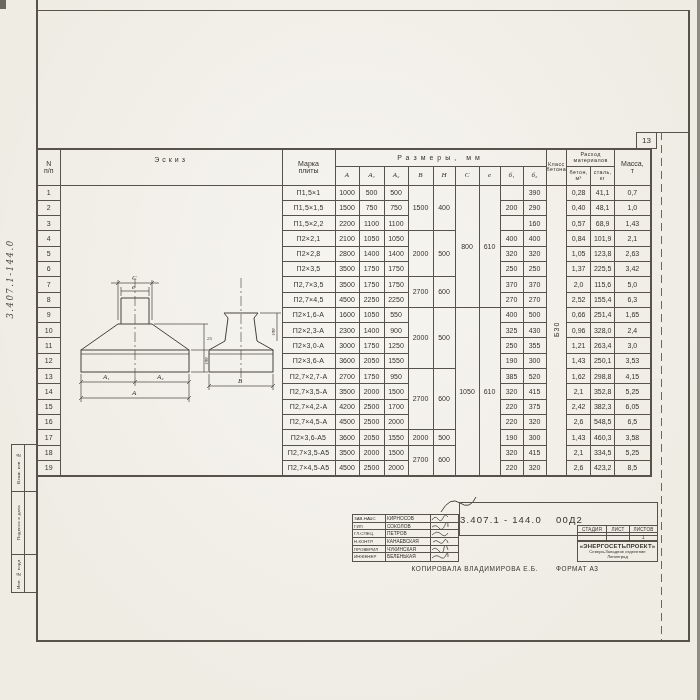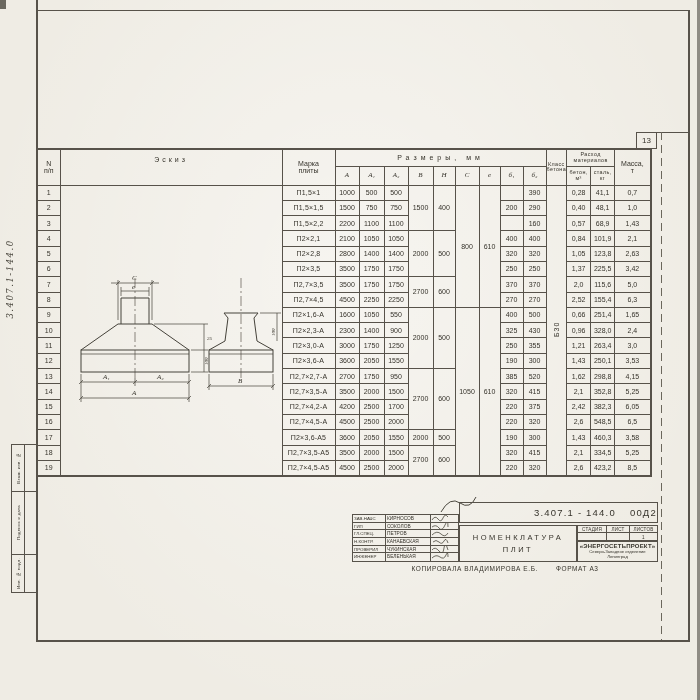--- a/index.html
+++ b/index.html
@@ -45,22 +45,22 @@
   .margin-code{position:absolute;left:-40px;top:272px;width:104px;height:14px;transform:rotate(-90deg);
     font:italic 8.5px "DejaVu Serif",serif;letter-spacing:1.5px;text-align:center;color:#4a473e;}
   .stamps{position:absolute;left:11px;top:444px;width:26px;}
   .stamp{border:1px solid var(--line);box-sizing:border-box;display:flex;}
   .stamp .lab{width:12px;border-right:1px solid var(--line);display:flex;align-items:center;justify-content:center;}
   .stamp .lab span{font-size:4.3px;letter-spacing:.3px;white-space:nowrap;}
   .stamp .blank{flex:1;}
   
   .titleblock{position:absolute;left:352px;top:502px;width:306px;height:60px;font-size:5px;}
   .titleblock *{box-sizing:border-box;}
-  .tb-doc{position:absolute;left:107px;top:0;width:199px;height:21px;border:1.5px solid var(--line);
-    display:flex;align-items:center;justify-content:flex-end;gap:14px;font-size:9.5px;letter-spacing:1.2px;}
+  .tb-doc{position:absolute;left:107px;top:0;width:199px;height:34px;border:1.5px solid var(--line);
+    display:flex;align-items:center;justify-content:flex-start;gap:14px;font-size:9.5px;letter-spacing:1.2px;}
   .tb-names{position:absolute;left:0;top:12px;width:107px;height:48px;border:1px solid var(--line);}
   .tb-nrow{height:7.65px;display:flex;border-bottom:1px solid var(--line);}
   .tb-nrow:last-child{border-bottom:none;}
   .tb-role{width:33px;border-right:1px solid var(--line);font-size:4.4px;padding-left:1px;
     text-transform:uppercase;overflow:hidden;white-space:nowrap;line-height:7.5px;}
   .tb-name{width:45px;border-right:1px solid var(--line);font-size:4.8px;padding-left:1px;
     text-transform:uppercase;overflow:hidden;white-space:nowrap;line-height:7.5px;}
   .tb-sign{flex:1;position:relative;}
   .tb-title{position:absolute;left:107px;top:23px;width:118px;height:37px;border:1px solid var(--line);
     display:flex;flex-direction:column;align-items:center;justify-content:center;gap:3px;
@@ -540,24 +540,20 @@
             </svg></div>
       </div>
       <div class="tb-nrow">
         <div class="tb-role">Инженер</div>
         <div class="tb-name">Беленькая</div>
         <div class="tb-sign"><svg width="18" height="7">
               <path d="M1,5 Q5,1 9,4 T15,2 T17,4" stroke="#4a473e" stroke-width=".8" fill="none"></path>
             </svg></div>
       </div>
     </div>
-    <div class="tb-title">
-      <div>Номенклатура</div>
-      <div>плит</div>
-    </div>
     <div class="tb-stage">
       <div class="row hd">
         <div class="c c1">Стадия</div>
         <div class="c c2">Лист</div>
         <div class="c c3">Листов</div>
       </div>
       <div class="row">
         <div class="c c1"></div>
         <div class="c c2"></div>
         <div class="c c3">1</div>

